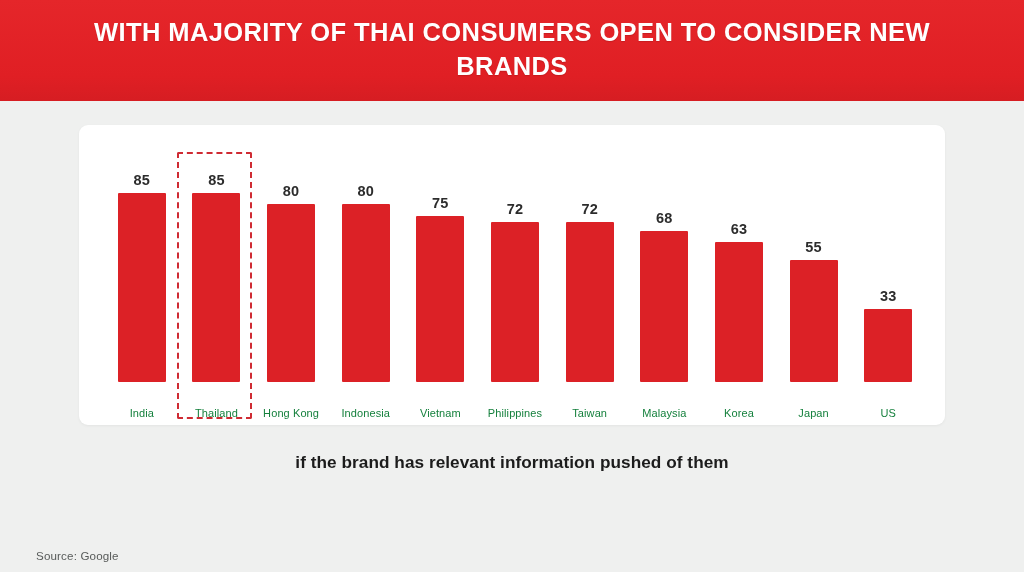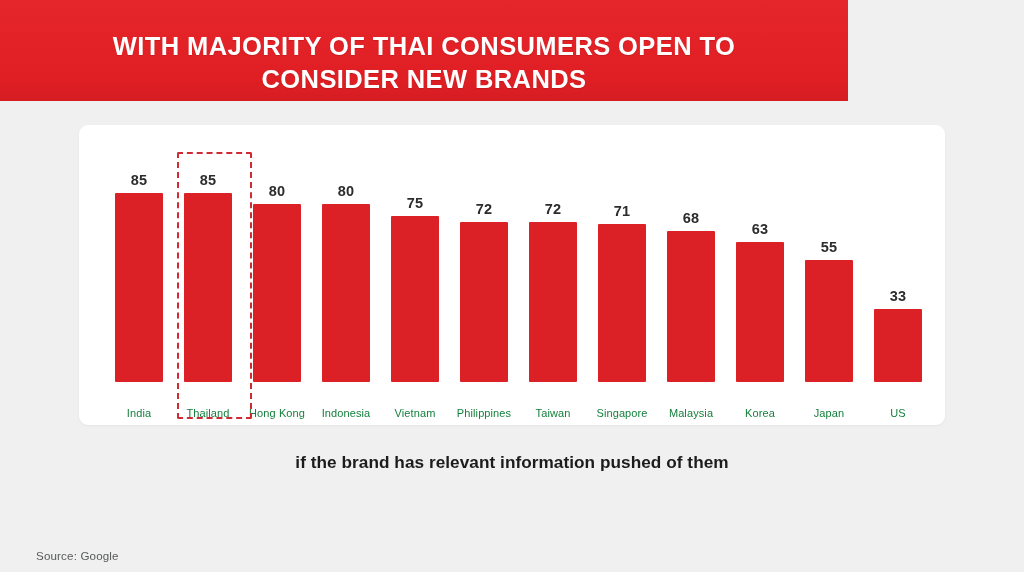--- a/index.html
+++ b/index.html
@@ -18,29 +18,29 @@
     position: relative;
     width: 1024px;
     height: 572px;
     background: #eff0ef;
   }
 
   
   .header-band {
     position: absolute;
     left: 0; top: 0;
-    width: 848px;
+    width: 1024px;
     height: 101px;
     background: #e32025;
     background: linear-gradient(180deg, #e5262a 0%, #e01f24 75%, #d61d22 100%);
     display: flex;
-    align-items: flex-end;
+    align-items: flex-start;
     justify-content: center;
     box-sizing: border-box;
-    padding: 3px 56px 4px 56px;
+    padding: 16px 56px 4px 56px;
   }
   .header-title {
     color: #ffffff;
     font-size: 25.5px;
     font-weight: bold;
     line-height: 1.32;
     text-align: center;
     letter-spacing: 0.4px;
     text-transform: uppercase;
     max-width: 900px;
@@ -221,26 +221,20 @@
             <div class="bar-value">72</div>
             <div class="bar" style="height: 159.84px; background: rgb(220, 33, 38);"></div>
             <div class="bar-spacer" style="height: 43px;"></div>
             <div class="bar-label">Philippines</div>
           </div>
           <div class="bar-col">
             <div class="bar-value">72</div>
             <div class="bar" style="height: 159.84px; background: rgb(220, 33, 38);"></div>
             <div class="bar-spacer" style="height: 43px;"></div>
             <div class="bar-label">Taiwan</div>
-          </div>
-          <div class="bar-col">
-            <div class="bar-value">71</div>
-            <div class="bar" style="height: 157.62px; background: rgb(220, 33, 38);"></div>
-            <div class="bar-spacer" style="height: 43px;"></div>
-            <div class="bar-label">Singapore</div>
           </div>
           <div class="bar-col">
             <div class="bar-value">68</div>
             <div class="bar" style="height: 150.96px; background: rgb(220, 33, 38);"></div>
             <div class="bar-spacer" style="height: 43px;"></div>
             <div class="bar-label">Malaysia</div>
           </div>
           <div class="bar-col">
             <div class="bar-value">63</div>
             <div class="bar" style="height: 139.86px; background: rgb(220, 33, 38);"></div>

